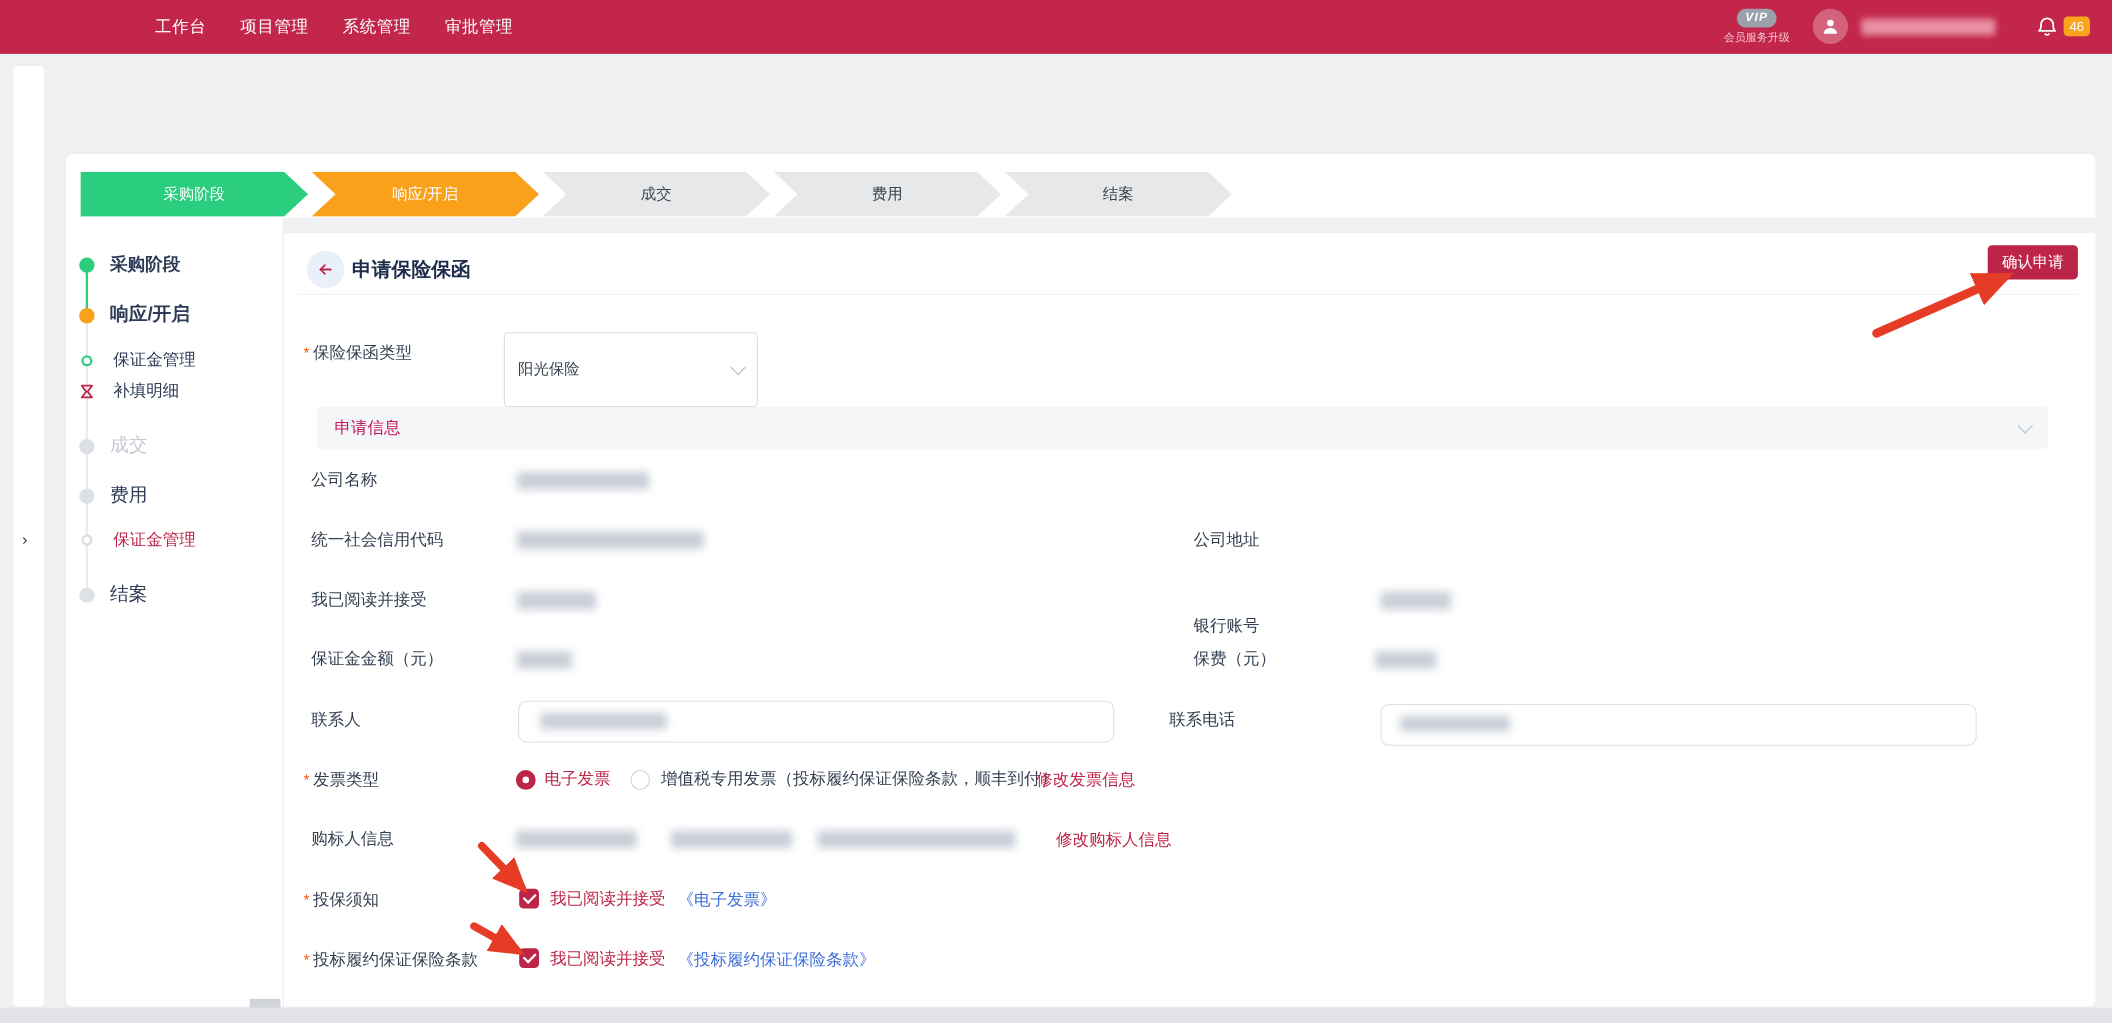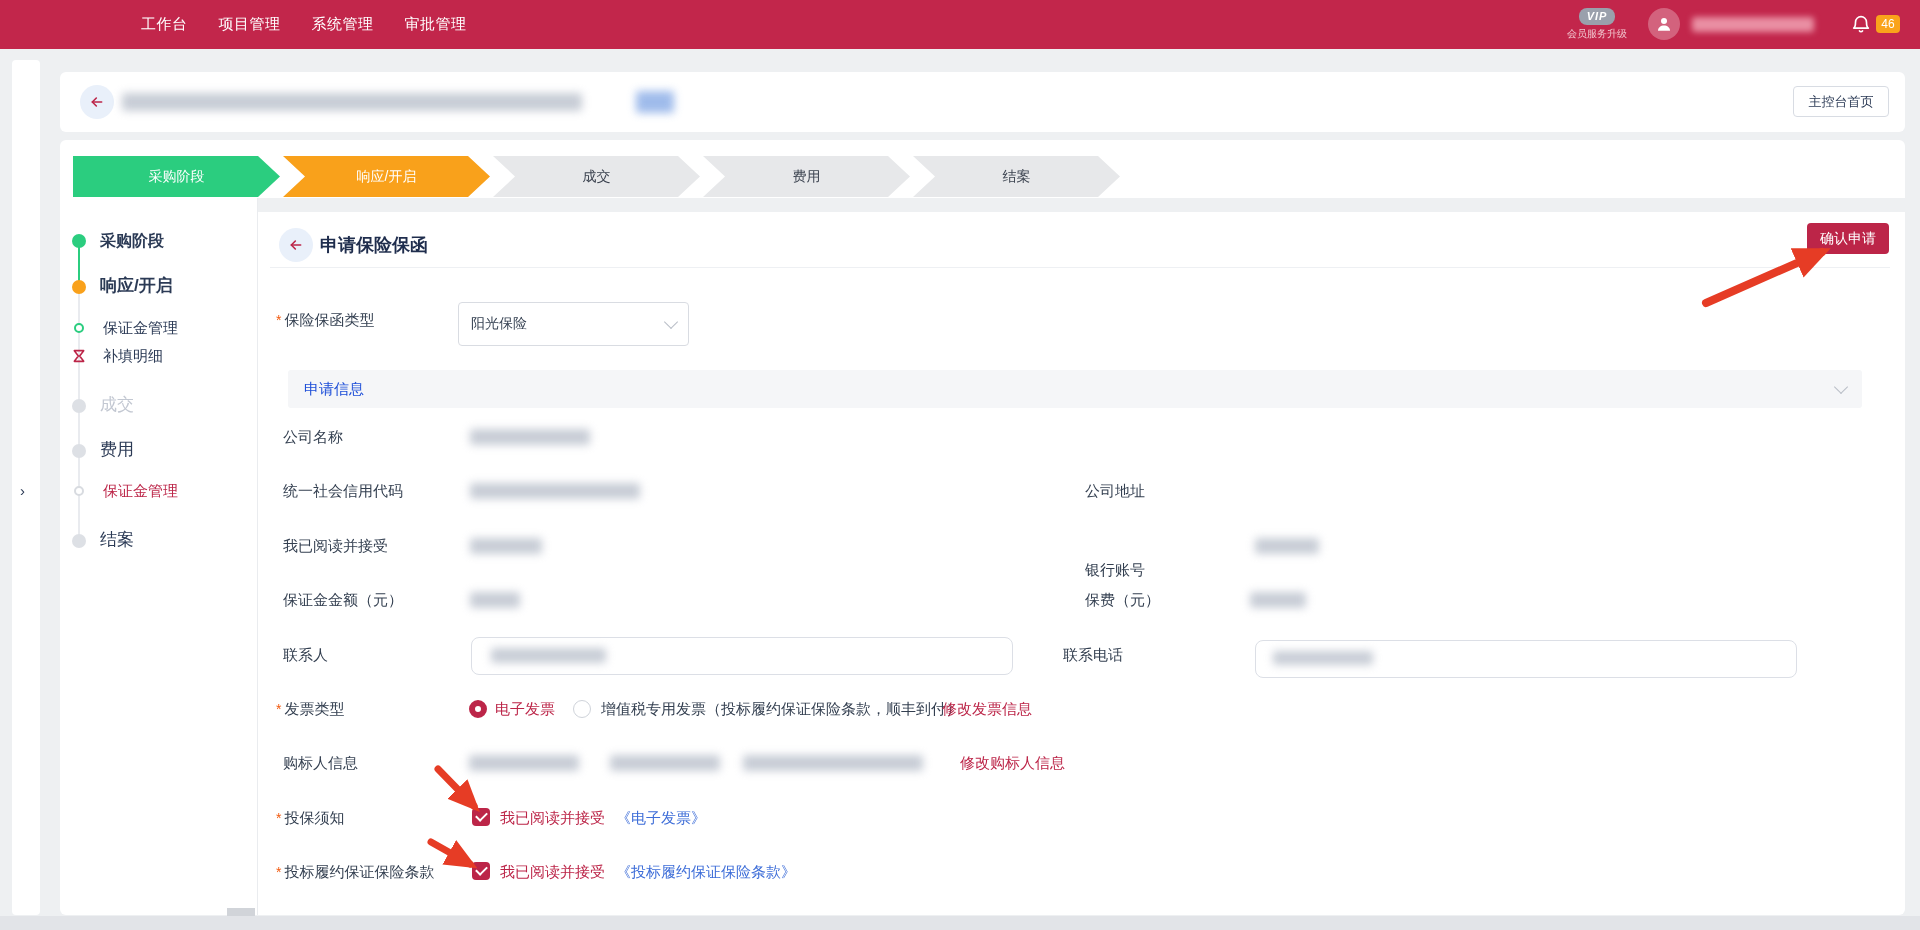--- a/index.html
+++ b/index.html
@@ -61,28 +61,28 @@
 
   
   .fa-title{position:absolute;left:260px;top:93px;font-size:18px;font-weight:bold;color:#1f2d4d;}
   .confirm-btn{position:absolute;left:1747px;top:83px;width:82px;height:31px;background:#bc2548;color:#fff;
                border:none;border-radius:4px;font-size:14px;cursor:pointer;font-family:inherit;}
   .fa-divider{position:absolute;left:210px;top:127px;width:1620px;height:1px;background:#eef0f3;}
 
   .lbl{position:absolute;font-size:15px;color:#333f50;line-height:18px;white-space:nowrap;}
   .req{color:#f2590d;margin-right:3px;font-size:14px;}
   .select-box{position:absolute;left:398px;top:162px;width:205px;height:34px;border:1px solid #d9dce2;
-              border-radius:4px;background:#fff;display:flex;align-items:center;padding:4px 12px;cursor:pointer;}
+              border-radius:4px;background:#fff;display:flex;align-items:center;padding:16px 12px;cursor:pointer;}
   .select-box .sel-text{font-size:14px;color:#333f50;flex:1;}
   .chev{width:9px;height:9px;border-right:1.5px solid #b9bec7;border-bottom:1.5px solid #b9bec7;
         transform:rotate(45deg);margin-top:-4px;}
 
   .panel-bar{position:absolute;left:228px;top:230px;width:1574px;height:38px;background:#f5f6f8;
              border-radius:3px;display:flex;align-items:center;padding:0 16px;box-sizing:border-box;cursor:pointer;}
-  .panel-bar .panel-title{font-size:15px;color:#1d4ed8;flex:1;}
+  .panel-bar .panel-title{font-size:15px;color:#be185d;flex:1;}
 
   .input-box{position:absolute;height:36px;border:1px solid #dcdfe6;border-radius:8px;background:#fff;}
   .radio-on{position:absolute;width:6px;height:6px;border-radius:50%;background:#fff;border:6px solid #bc2548;}
   .radio-off{position:absolute;width:16px;height:16px;border-radius:50%;background:#fff;border:1px solid #cfd3da;}
   .cbx{position:absolute;width:18px;height:18px;border-radius:4px;background:#bc2548;cursor:pointer;}
   .cbx::after{content:"";position:absolute;left:6px;top:2px;width:5px;height:9px;
               border:solid #fff;border-width:0 2px 2px 0;transform:rotate(45deg);}
   .red-text{color:#bc2548;}
   .red-link{position:absolute;font-size:15px;color:#bc2548;white-space:nowrap;cursor:pointer;}
   .blue-link{position:absolute;font-size:15px;color:#3d6dd8;white-space:nowrap;cursor:pointer;}
@@ -121,31 +121,20 @@
         <path d="M10.3 19.5a2 2 0 0 0 3.4 0"></path>
       </svg>
     </div>
     <span class="count-badge">46</span>
   </header>
 
   <div class="left-rail">
     <span class="rail-chevron">›</span>
   </div>
 
-  <div class="crumb-card">
-    <div class="back-circle" style="left:20px;top:13px;">
-      <svg width="16" height="16" viewBox="0 0 24 24" fill="none" stroke="#bc2548" stroke-width="2.4" stroke-linecap="round" stroke-linejoin="round">
-        <path d="M19 12H5"></path>
-          <path d="M11 6l-6 6 6 6"></path>
-      </svg>
-    </div>
-    <div class="blur-block" style="left:62px;top:21px;width:460px;height:18px;"></div>
-    <div class="blur-block" style="left:576px;top:19px;width:38px;height:22px;background:#8fb0e8;opacity:.85;"></div>
-    <button class="home-btn">主控台首页</button>
-  </div>
 
   <div class="main-card">
 
     <div class="steps">
       <div class="step first done">
           <span>采购阶段</span>
         </div>
       <div class="step active">
           <span>响应/开启</span>
         </div>

